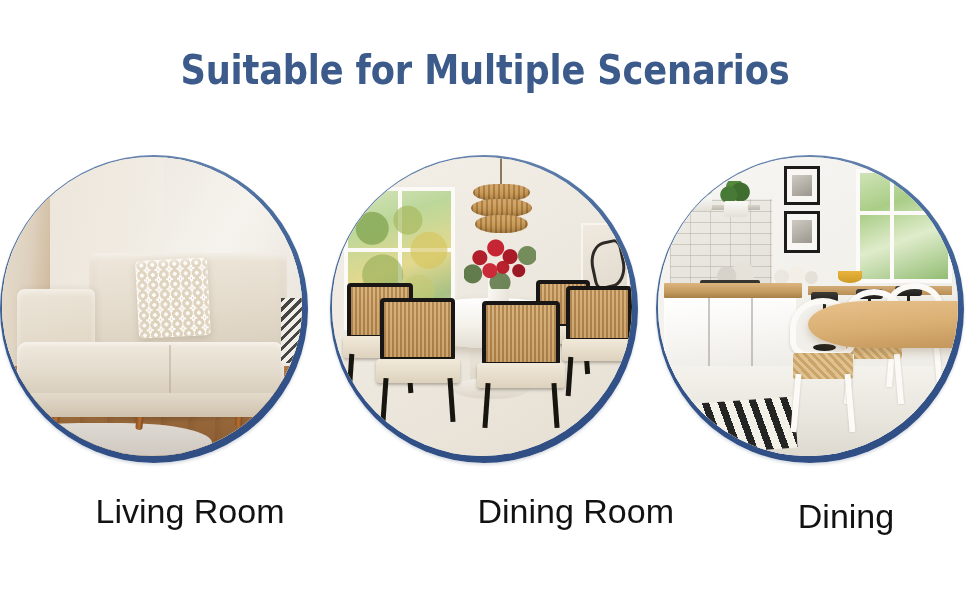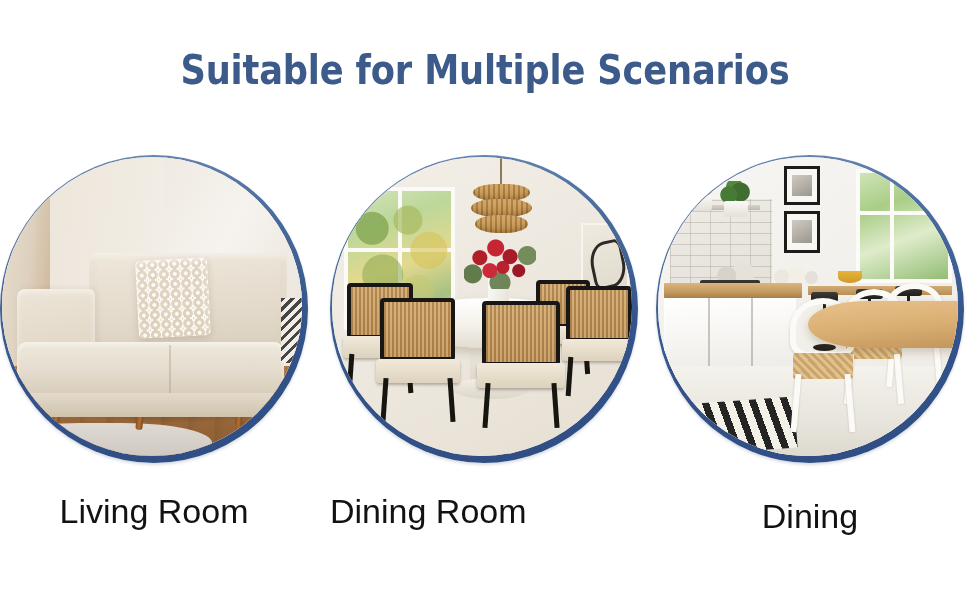--- a/index.html
+++ b/index.html
@@ -410,23 +410,24 @@
   .kt-k3{ left:76%; top:42%; width:19%; height:34%; }
 
   
   .label {
     position: absolute;
     font-family: "Liberation Sans", sans-serif;
     font-size: 34px;
     font-weight: 400;
     color: #121212;
     white-space: nowrap;
+    padding-left: 36px;
   }
   .label-1 { left: 0px;   top: 492px; width: 308px; text-align:center; }
-  .label-2 { left: 330px; top: 492px; width: 308px; text-align:left; }
+  .label-2 { left: 330px; top: 492px; width: 308px; text-align:right; }
   .label-3 { left: 656px; top: 497px; width: 308px; text-align:center; }
 </style>
 </head>
 <body>
 
 <div class="page">
 
   <div class="title">Suitable for Multiple Scenarios</div>
 
   <div class="scenes">

